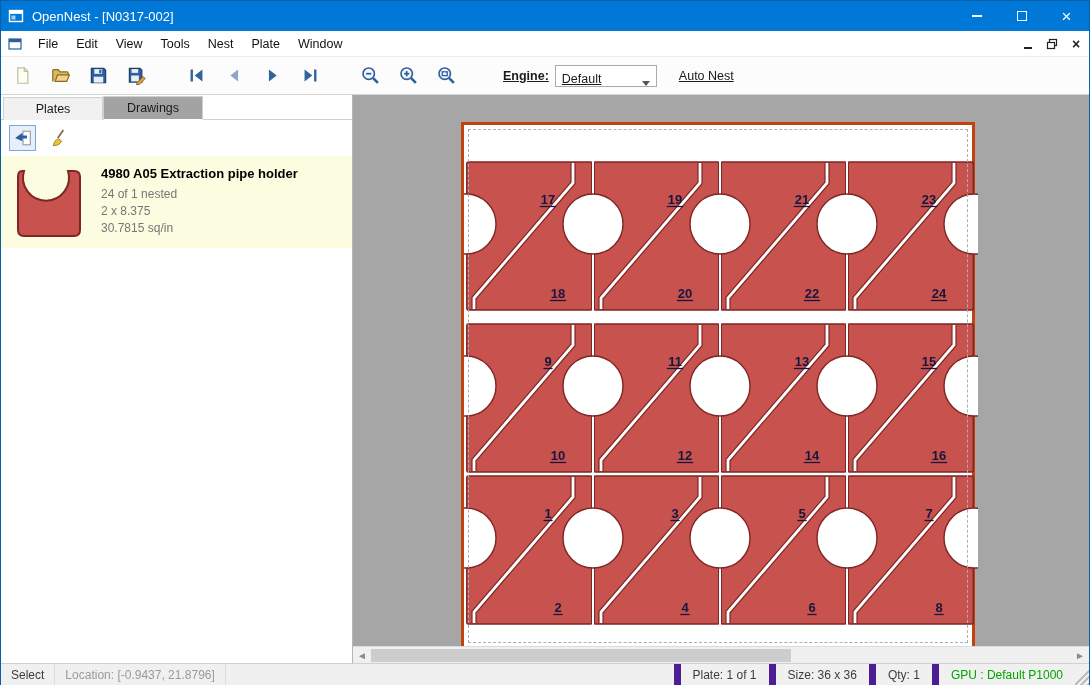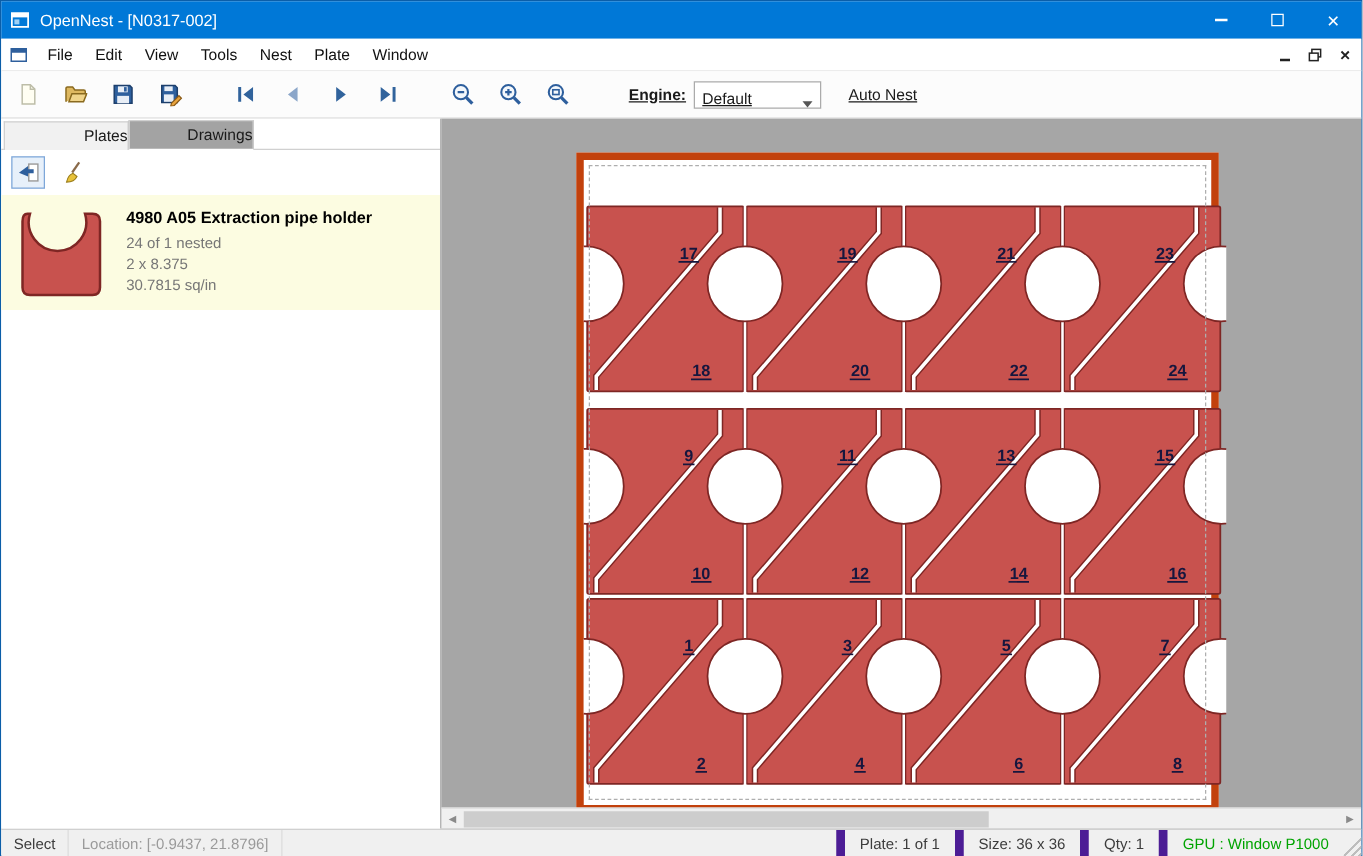--- a/index.html
+++ b/index.html
@@ -36,35 +36,35 @@
   .engine-select .val { font-size: 12.5px; flex: 1; }
   .caret { width: 0; height: 0; border-left: 4px solid transparent; border-right: 4px solid transparent; border-top: 5px solid #555; }
   .autonest { margin-left: 16px; font-size: 12.5px; padding: 4px 6px; }
 
   
   .content { height: 568px; display: flex; flex: none; }
 
   
   .sidebar { width: 352px; flex: none; background: #fff; border-right: 1px solid #b5b5b5; display: flex; flex-direction: column; }
   .tabs { height: 25px; display: flex; align-items: flex-end; background: #fff; border-bottom: 1px solid #d0d0d0; padding-left: 2px; }
-  .tab { width: 100px; text-align: right; font-size: 12.5px; padding: 4px 0; border: 1px solid #d0d0d0; background: #f1f1f1; border-bottom: none; margin-bottom: -1px; }
+  .tab { width: 100px; text-align: center; font-size: 12.5px; padding: 4px 0; border: 1px solid #d0d0d0; background: #f1f1f1; border-bottom: none; margin-bottom: -1px; }
   .tab.active { background: #a3a3a3; border-bottom: 1px solid #fff; font-weight: normal; }
   .side-toolbar { height: 36px; display: flex; align-items: center; gap: 10px; padding: 4px 8px; }
   .sbtn { width: 27px; height: 26px; display: flex; align-items: center; justify-content: center; }
   .sbtn.boxed { border: 1px solid #7da7d9; background: #e7f0fa; }
   .sbtn svg { width: 18px; height: 18px; }
   .drawing-item { display: flex; gap: 14px; padding: 6px 10px; background: #fcfce1; height: 92px; align-items: flex-start; }
   .thumb { width: 76px; height: 80px; flex: none; }
   .item-text { padding-top: 4px; }
   .item-title { font-size: 13px; font-weight: bold; color: #000; margin-bottom: 5px; }
   .item-sub { font-size: 12px; color: #767676; line-height: 17px; }
 
   
   .canvas { flex: 1; position: relative; background: #a6a6a6; overflow: hidden; }
-  .plate { position: absolute; left: 108px; top: 27px; width: 514px; height: 528px; background: #fff; border: 6px solid #c2410c; }
+  .plate { position: absolute; left: 108px; top: 27px; width: 514px; height: 528px; background: #fff; border: 3px solid #c2410c; }
   .plate::after { content: ""; position: absolute; inset: 4px; border: 1px dashed #aeaeae; pointer-events: none; }
   .plate svg { position: absolute; inset: 0; }
   .hscroll { position: absolute; left: 0; right: 0; bottom: 0; height: 17px; background: #f0f0f0; border-top: 1px solid #dcdcdc; }
   .hthumb { position: absolute; left: 18px; top: 2px; width: 420px; height: 13px; background: #cdcdcd; }
   .harrow { position: absolute; top: 2px; width: 14px; height: 13px; color: #8a8a8a; font-size: 10px; display: flex; align-items: center; justify-content: center; }
   .harrow.left { left: 2px; }
   .harrow.right { right: 2px; }
 
   
   .statusbar { height: 23px; background: #f0f0f0; border-top: 1px solid #d0d0d0; display: flex; align-items: stretch; flex: none; font-size: 12px; color: #3c3c3c; }
@@ -379,17 +379,17 @@
 
   </div>
 
   <div class="statusbar">
     <div class="sb-cell">Select</div>
     <div class="sb-cell sb-loc">Location: [-0.9437, 21.8796]</div>
     <div class="sb-cell sb-fill"></div>
     <div class="sb-right">Plate: 1 of 1</div>
     <div class="sb-right">Size: 36 x 36</div>
     <div class="sb-right">Qty: 1</div>
-    <div class="sb-right sb-gpu">GPU : Window P1000</div>
+    <div class="sb-right sb-gpu">GPU : Default P1000</div>
     <div class="grip"></div>
   </div>
 
 </div>
 
 </body></html>

